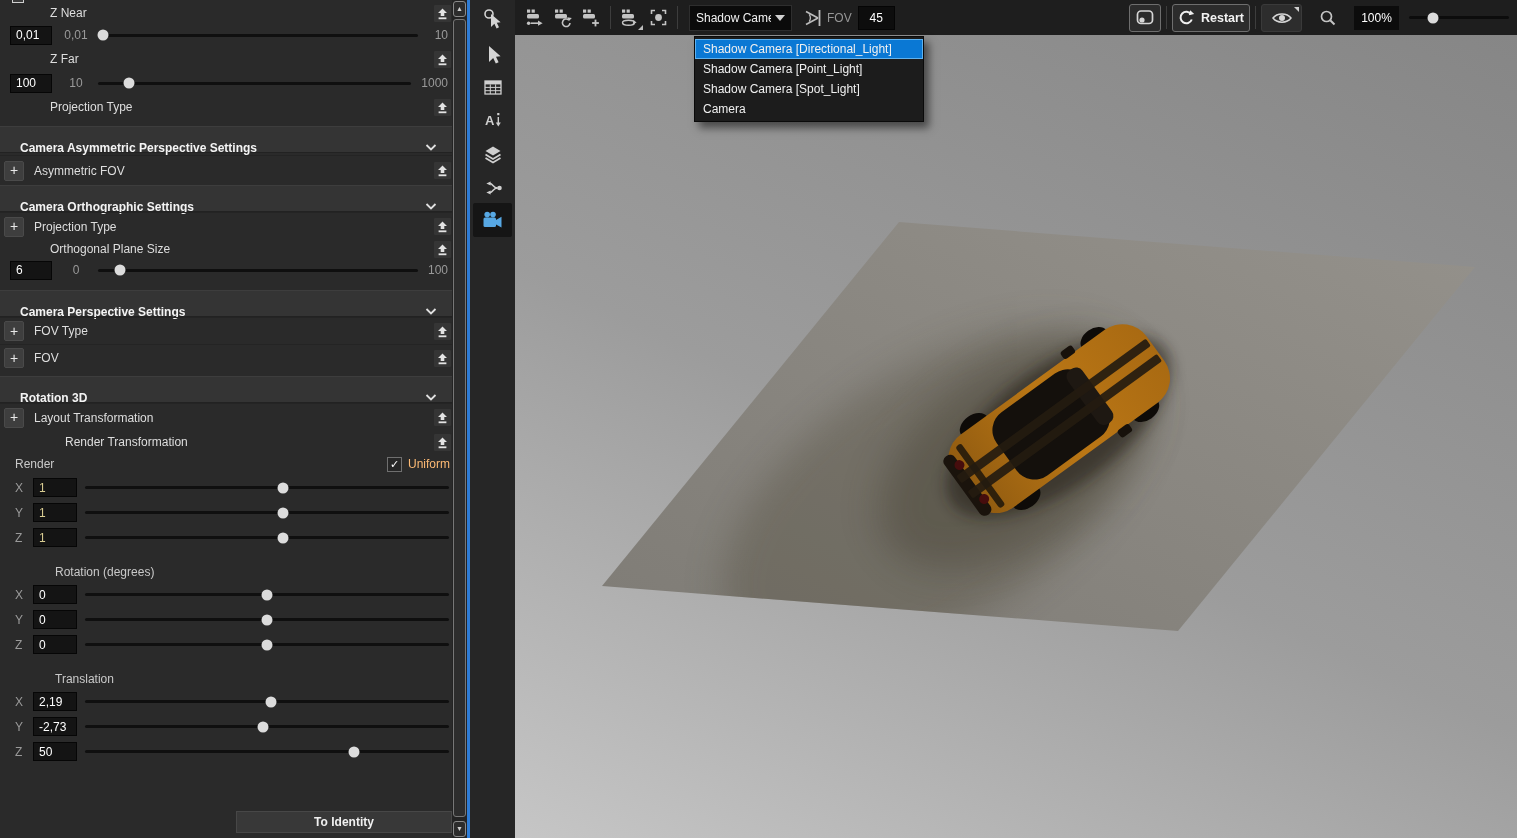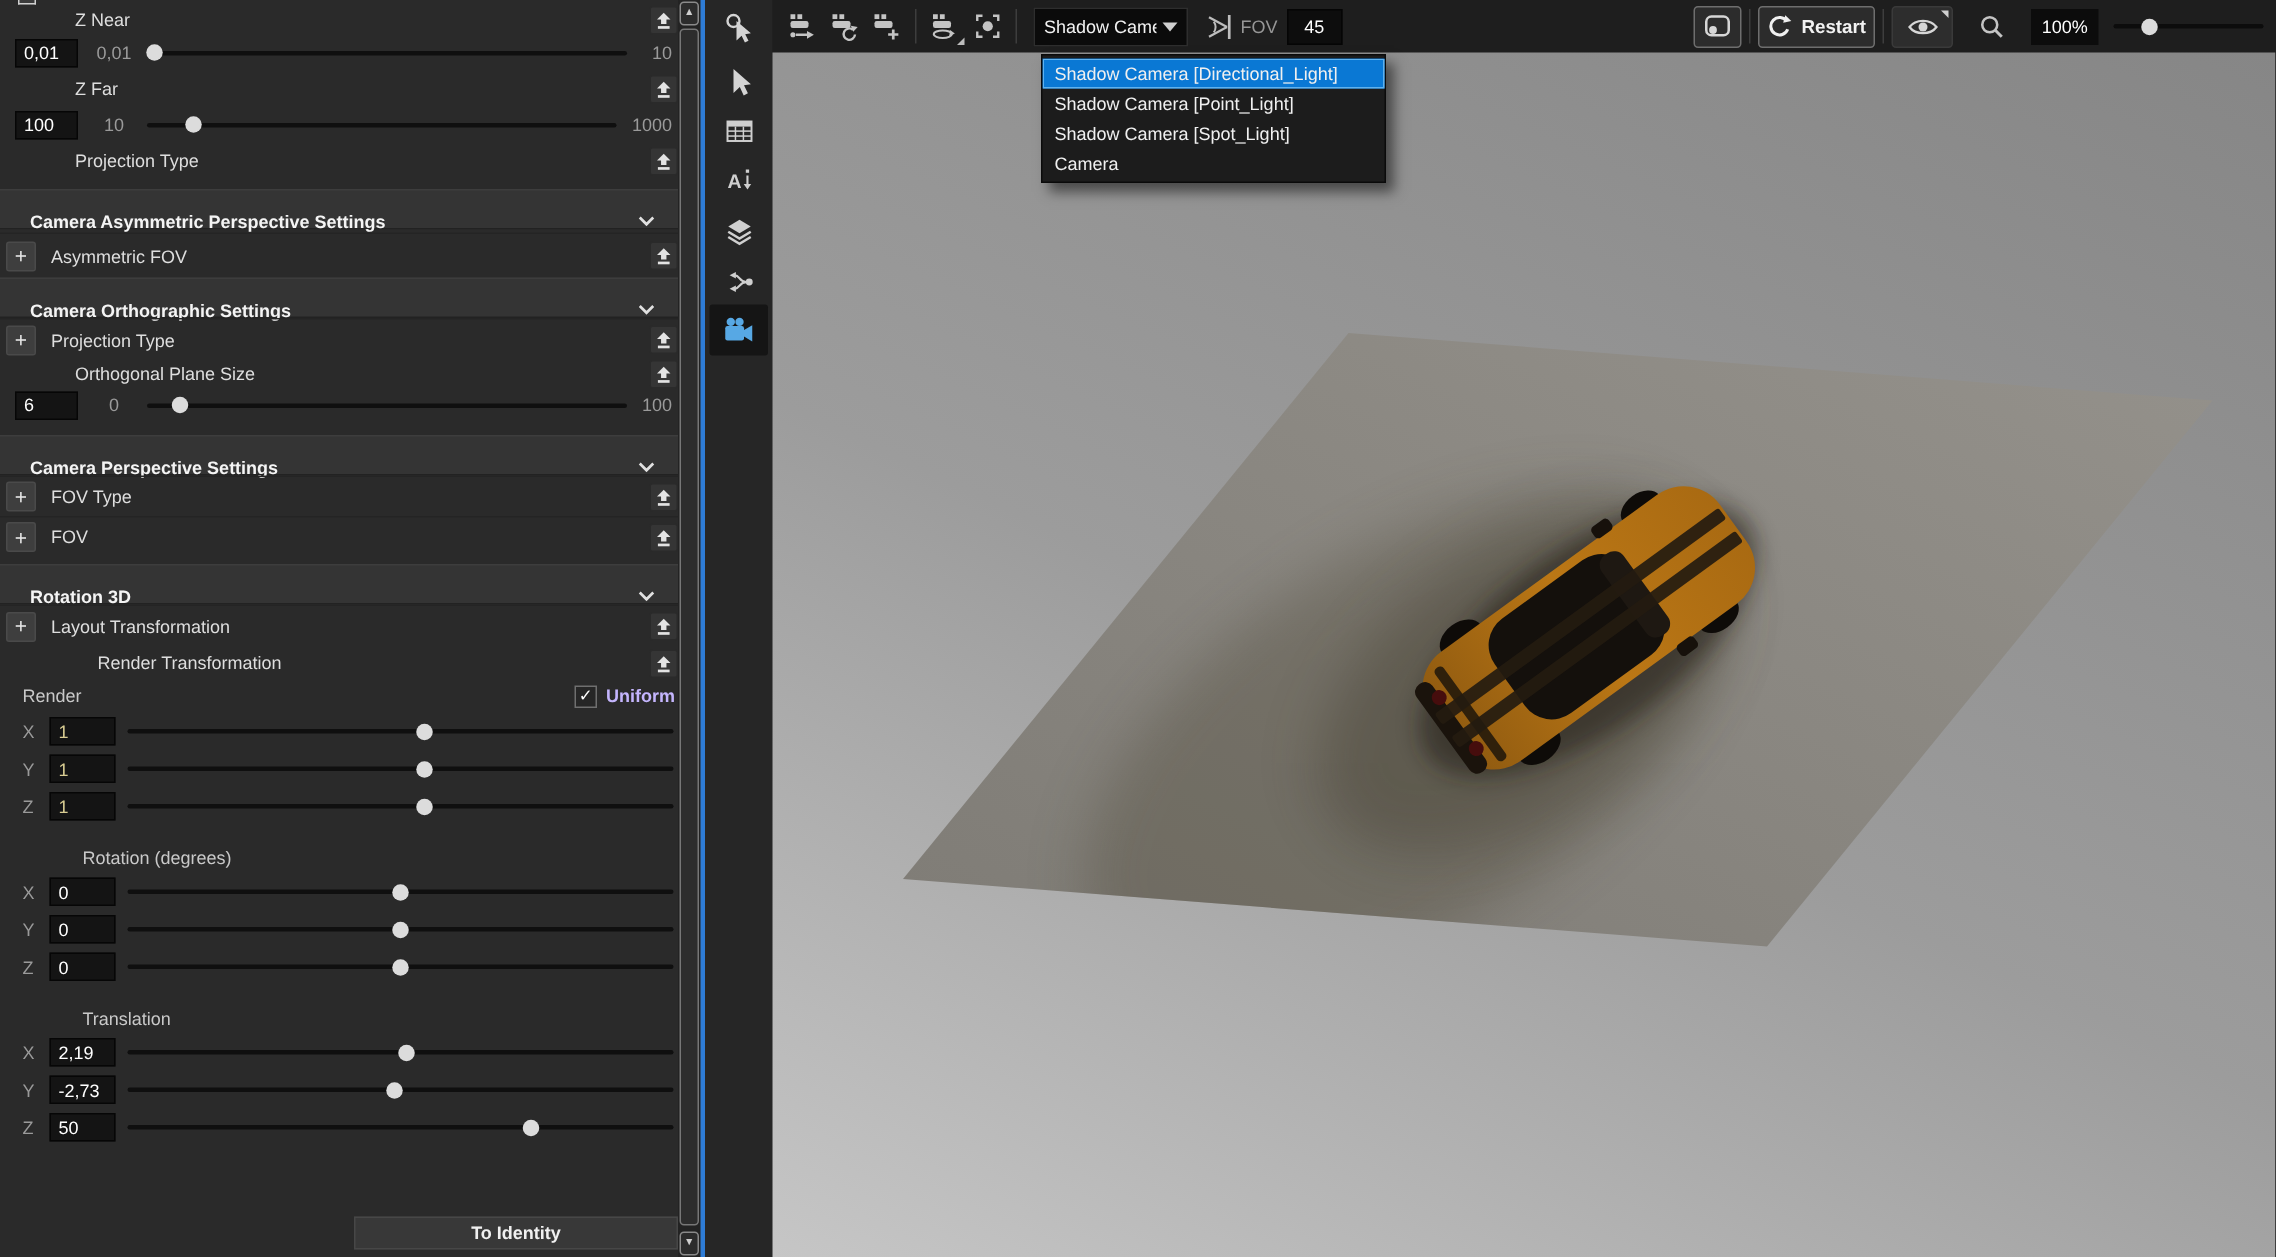--- a/index.html
+++ b/index.html
@@ -87,21 +87,21 @@
   .label-row .upload-btn { margin-left: auto; }
   .scale-head-row {
     height: 22px; flex: none; display: flex; align-items: center;
     justify-content: space-between; padding: 0 2px 0 15px;
   }
   .uniform-wrap { display: flex; align-items: center; gap: 6px; }
   .checkbox {
     width: 15px; height: 15px; background: #262626; border: 1px solid #6f6f6f;
     color: #ffffff; font-size: 11px; line-height: 13px; text-align: center; cursor: pointer;
   }
-  .uniform-lbl { color: #c4b5fd; font-weight: bold; }
+  .uniform-lbl { color: #fdba74; }
   .axis-row { display: flex; align-items: center; height: 25px; flex: none; padding-left: 15px; }
   .axis-lbl { width: 14px; color: #9a9a9a; flex: none; }
   .axis-row .num-input { margin-left: 4px; width: 44px; }
   .axis-row .track { margin: 0 3px 0 8px; }
   .gap8 { height: 8px; flex: none; }
   .gap12 { height: 12px; flex: none; }
   .gap5 { height: 5px; flex: none; }
   #to-identity {
     margin: auto 0 5px auto; width: 216px; height: 22px; flex: none;
     background: #383838; border: 1px solid #474747; color: #f0f0f0;

